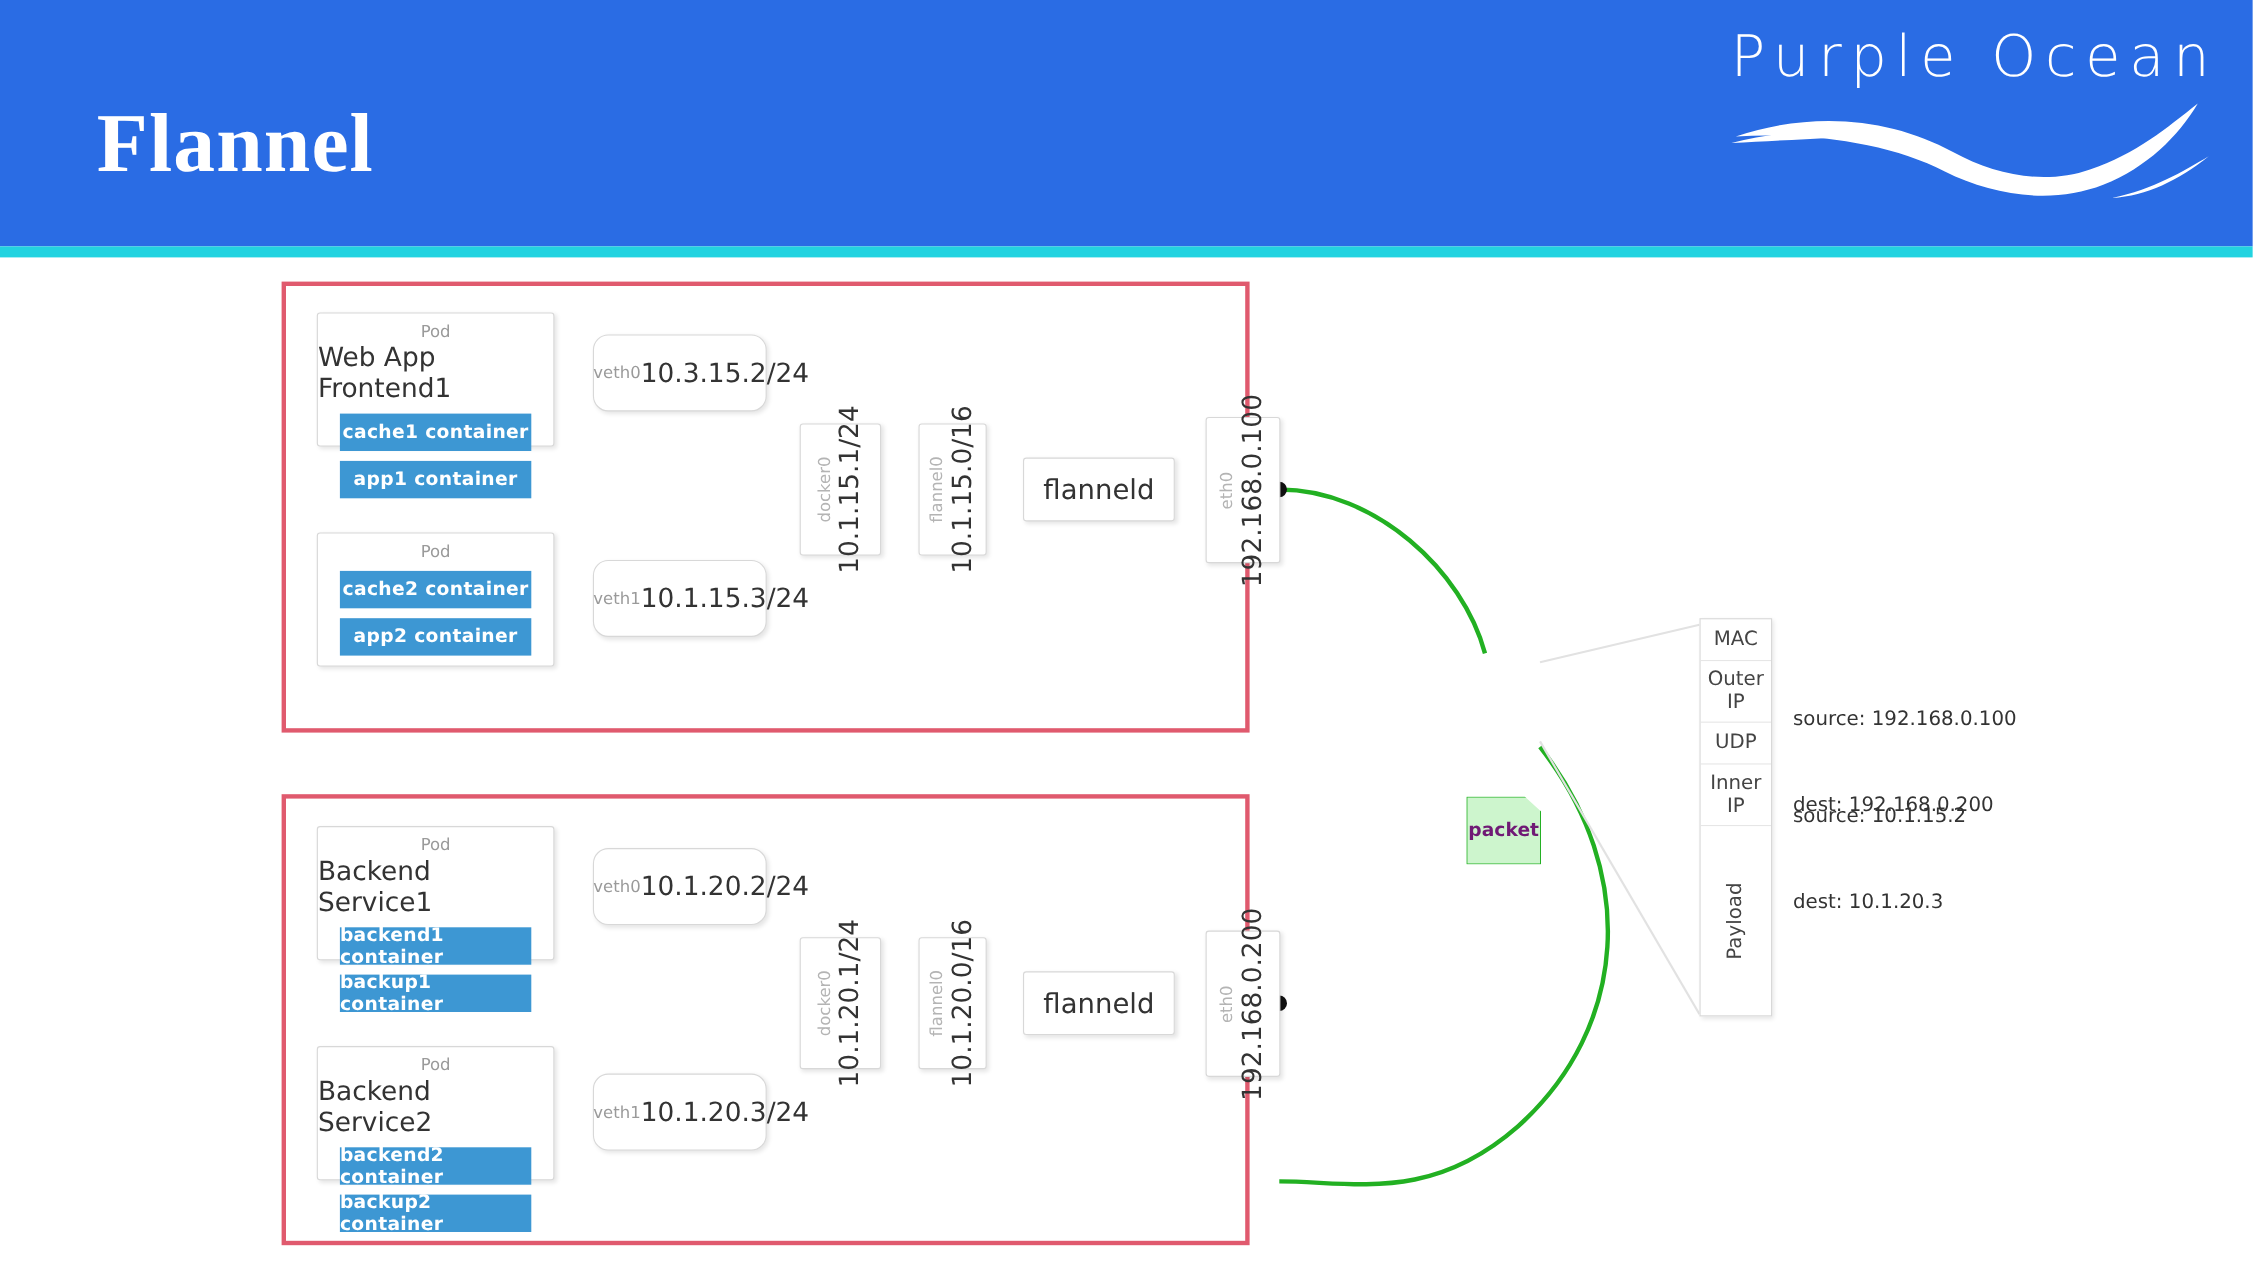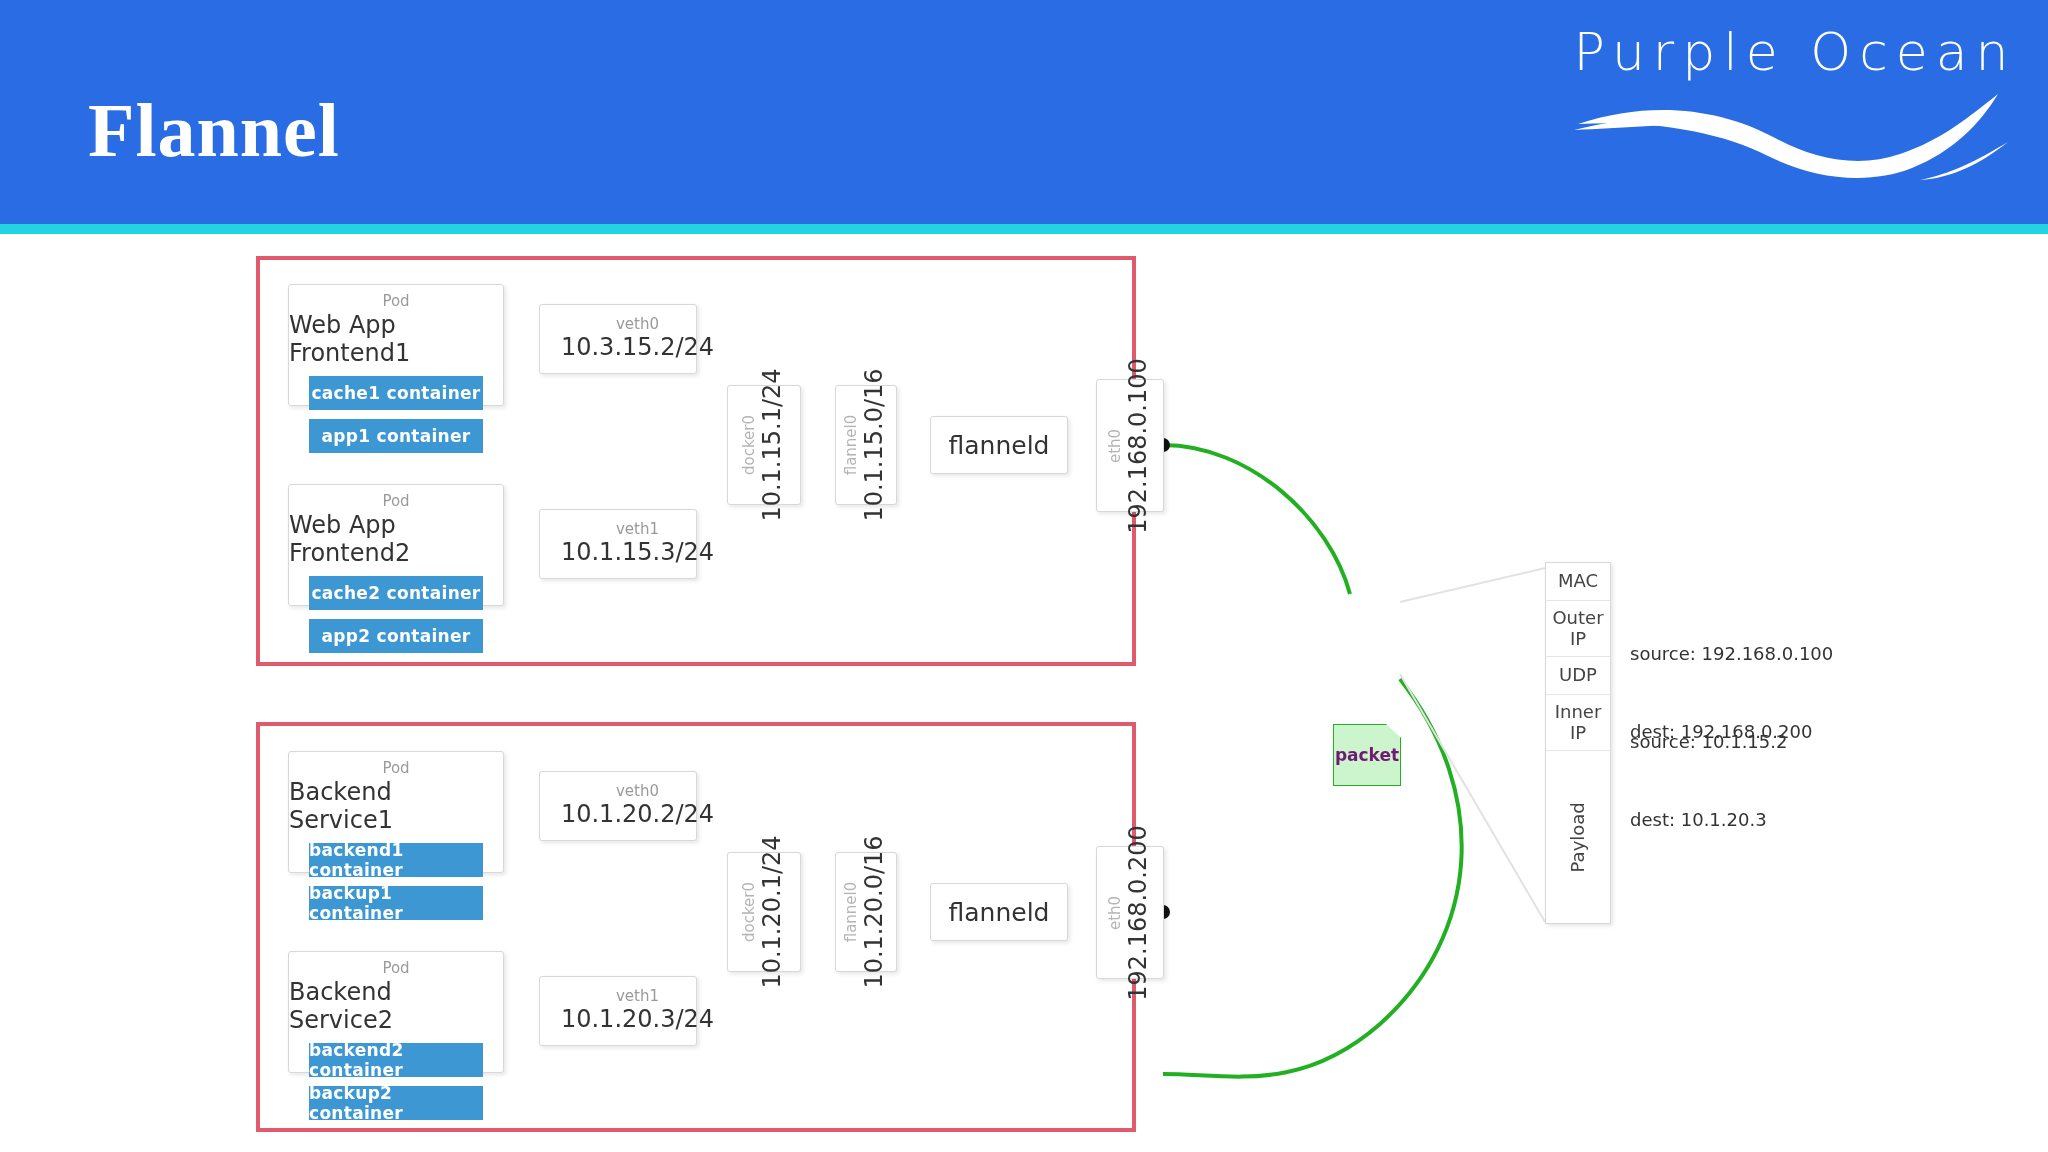--- a/index.html
+++ b/index.html
@@ -88,24 +88,24 @@
     display:flex;align-items:center;justify-content:center;
     font-family:"DejaVu Sans", sans-serif;
     letter-spacing:0.3px;
   }
 
   
   .iface{
     position:absolute;
     background:#ffffff;
     border:1px solid #d8d8d8;
-    border-radius:3px;
-    box-sizing:border-box;
-    box-shadow:2px 2px 4px rgba(0,0,0,0.10);
-    display:flex;flex-direction:column;
+    border-radius:14px;
+    box-sizing:border-box;
+    box-shadow:2px 2px 4px rgba(0,0,0,0.10);
+    display:flex;
     align-items:center;justify-content:center;padding-left:39px;
   }
   .iface-name{font-size:15px;color:#9a9a9a;font-family:"DejaVu Sans",sans-serif;line-height:1.1;}
   .iface-ip{font-size:24px;color:#333333;font-family:"DejaVu Sans",sans-serif;line-height:1.2;}
 
   
   .ifacev{
     position:absolute;
     background:#ffffff;
     border:1px solid #d8d8d8;
@@ -271,21 +271,20 @@
 
   <div class="pod" style="left:288px;top:50px;width:216px;height:122px;">
     <div class="pod-kind">Pod</div>
     <div class="pod-name">Web App Frontend1</div>
     <div class="container-box">cache1 container</div>
     <div class="container-box">app1 container</div>
   </div>
 
   <div class="pod" style="left:288px;top:250px;width:216px;height:122px;">
     <div class="pod-kind">Pod</div>
-    <div class="pod-name">Web App Frontend2</div>
     <div class="container-box">cache2 container</div>
     <div class="container-box">app2 container</div>
   </div>
 
   <div class="iface" style="left:539px;top:70px;width:158px;height:70px;">
     <div class="iface-name">veth0</div>
     <div class="iface-ip">10.3.15.2/24</div>
   </div>
 
   <div class="iface" style="left:539px;top:275px;width:158px;height:70px;">

